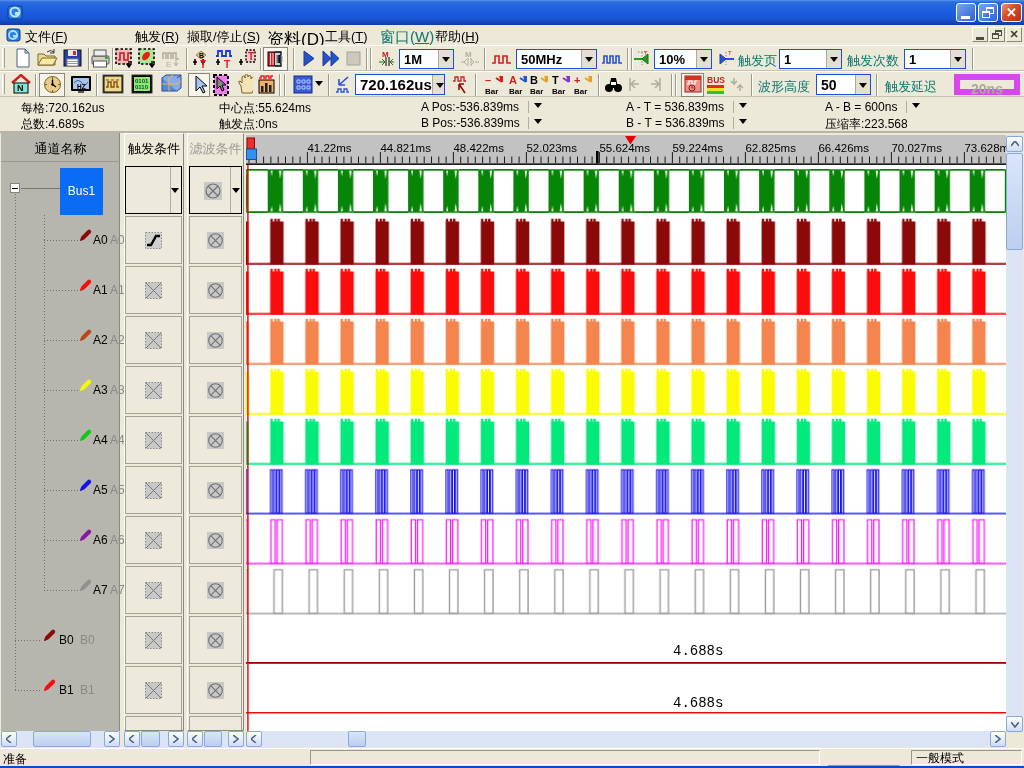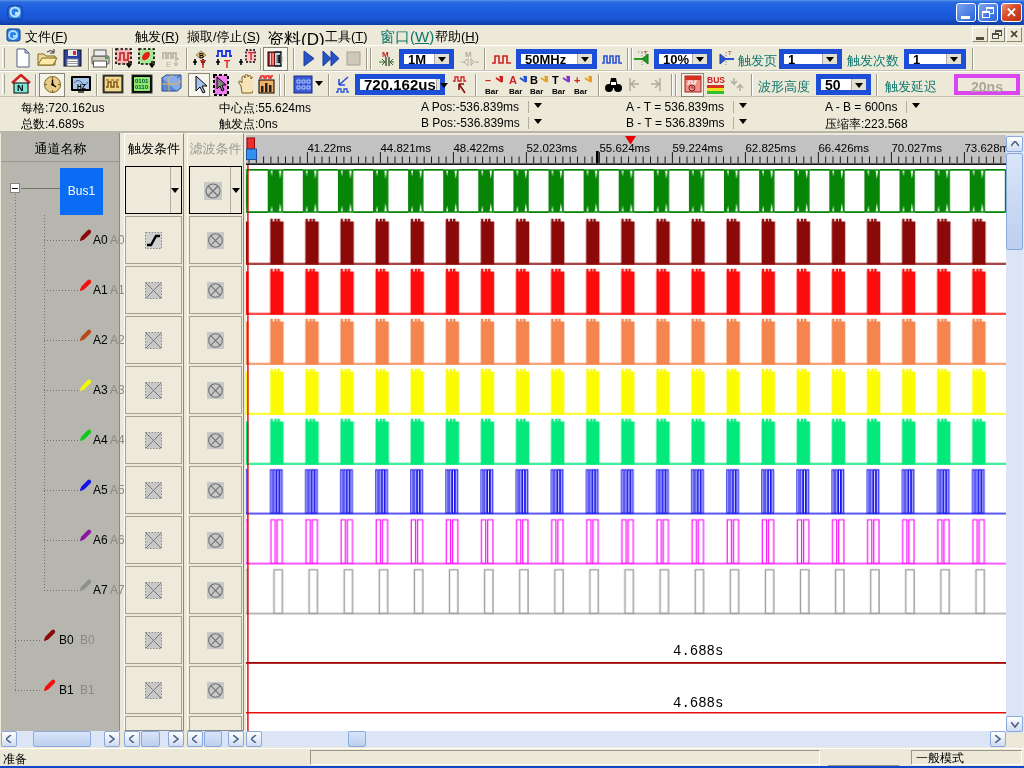--- a/index.html
+++ b/index.html
@@ -1,19 +1,19 @@
 <!DOCTYPE html>
 <html><head><meta charset="utf-8">
 <style>
 *{margin:0;padding:0;box-sizing:border-box;}
 html,body{width:1024px;height:768px;}
 body{position:relative;overflow:hidden;font-family:"Liberation Sans",sans-serif;background:#ECE9D8;}
 .abs{position:absolute;}
 .sep{position:absolute;width:2px;height:22px;border-left:1px solid #9d9a8c;border-right:1px solid #fff;}
-.combo{position:absolute;background:#fff;border:5px solid #1d4ed8;display:flex;align-items:center;}
+.combo{position:absolute;background:#fff;border:1px solid #1d4ed8;display:flex;align-items:center;}
 .combo .txt{font-weight:bold;color:#000;padding-left:4px;flex:1;white-space:nowrap;}
 .combo .btn{width:15px;align-self:stretch;background:#E3E0D0;border-left:1px solid #aaa;position:relative;}
 .combo .btn:after{content:"";position:absolute;left:3px;top:50%;margin-top:-2px;border:4px solid transparent;border-top:5px solid #000;}
 .cell{position:absolute;background:#EDEADC;border:1px solid #a5a295;}
 .sbtn{position:absolute;background:linear-gradient(#fdfeff,#cfdcf3);border:1px solid #89a8dc;border-radius:2px;}
 .sthumb{position:absolute;background:linear-gradient(#d9e5fb,#bccfee);border:1px solid #89a8dc;border-radius:2px;}
 .spanel{position:absolute;border:1px solid;border-color:#9a978a #fff #fff #9a978a;font-size:12px;color:#000;padding-left:4px;line-height:14px;}
 .lbl{position:absolute;font-size:13px;color:#0f766e;white-space:nowrap;}
 </style></head><body>
 <div class="abs" style="left:0;top:0;width:1024px;height:25px;
@@ -328,21 +328,21 @@
       <path d="M5,2 v6 l-3,-3 m3,3 l3,-3 M11,15 v-6 l-3,3 m3,-3 l3,3" stroke="#b0ad9e" stroke-width="1.5" fill="none"></path>
     </svg>
     <div class="sep" style="left:751px;top:2px;"></div>
     <div class="lbl" style="left:758px;top:6px;">波形高度</div>
     <div class="combo" style="left:816px;top:2px;width:55px;height:21px;font-size:14px;">
       <span class="txt">50</span>
       <span class="btn"></span>
     </div>
     <div class="sep" style="left:876px;top:2px;"></div>
     <div class="lbl" style="left:885px;top:6px;">触发延迟</div>
-    <div class="abs" style="left:954px;top:2px;width:66px;height:21px;background:#ECE9D8;border:4px solid #d946ef;color:#aaa89a;font-weight:bold;font-size:14px;text-align:center;line-height:19px;">20ns</div>
+    <div class="abs" style="left:954px;top:2px;width:66px;height:21px;background:#ECE9D8;border:6px solid #d946ef;color:#aaa89a;font-weight:bold;font-size:14px;text-align:center;line-height:19px;">20ns</div>
   </div>
 <div class="abs" style="left:0;top:97px;width:1024px;height:36px;background:#ECE9D8;border-bottom:2px solid #b8b5a6;font-size:12px;">
     <div class="abs" style="left:21px;top:3px;">每格:720.162us</div>
     <div class="abs" style="left:21px;top:19px;">总数:4.689s</div>
     <div class="abs" style="left:219px;top:3px;">中心点:55.624ms</div>
     <div class="abs" style="left:219px;top:19px;">触发点:0ns</div>
     <div class="abs" style="left:421px;top:3px;">A Pos:-536.839ms</div>
     <div class="abs" style="left:534px;top:6px;width:0;height:0;border:4px solid transparent;border-top:5px solid #000;"></div>
     <div class="abs" style="left:528px;top:4px;width:1px;height:12px;background:#b0ad9e;"></div>
     <div class="abs" style="left:421px;top:19px;">B Pos:-536.839ms</div>

